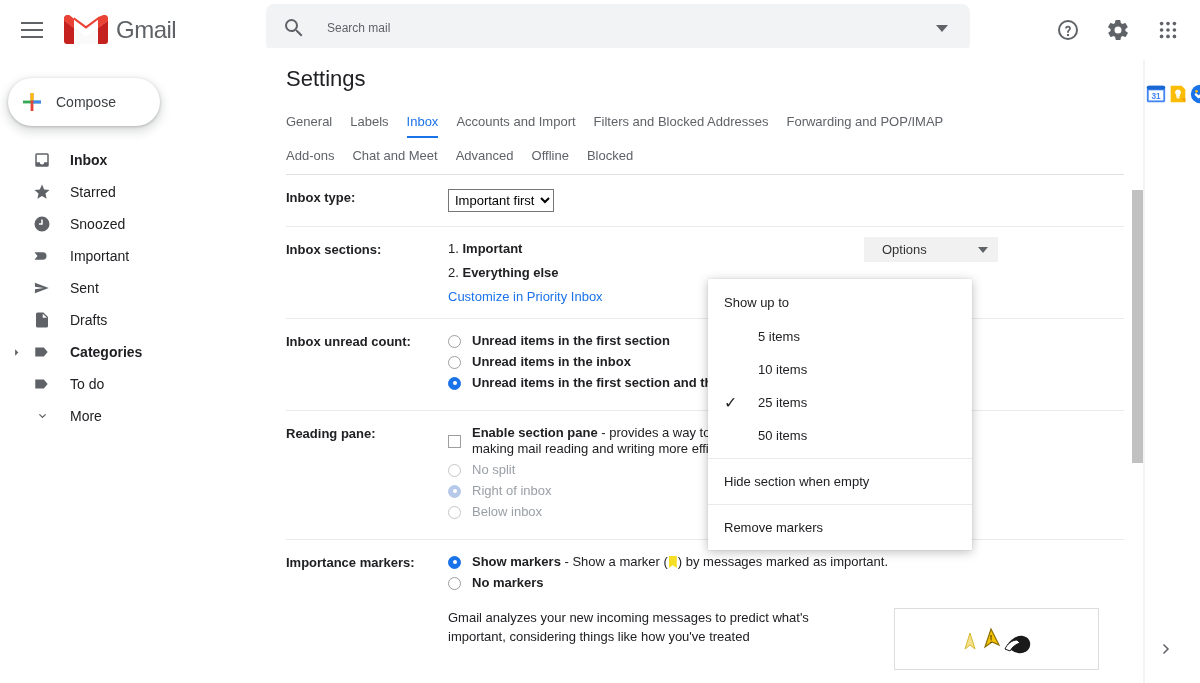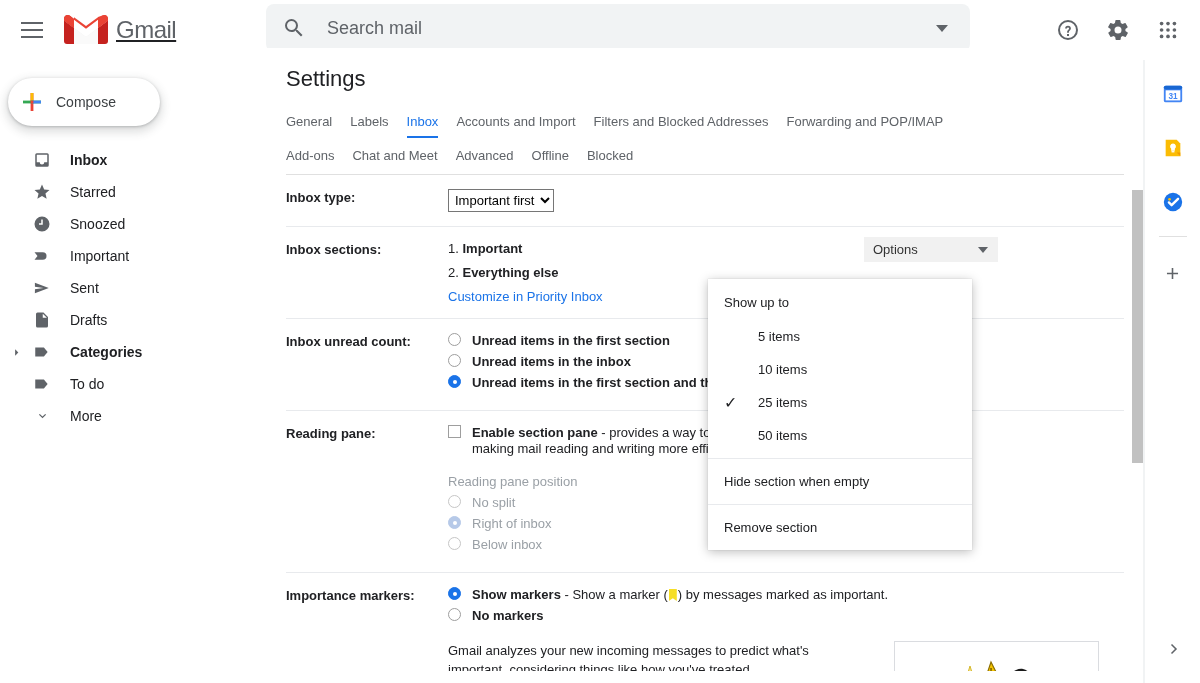--- a/index.html
+++ b/index.html
@@ -7,21 +7,21 @@
     width: 1200px; height: 683px;
     font-family: "Liberation Sans", sans-serif;
     background: #fff;
     overflow: hidden;
     color: #202124;
   }
 
   
   .topbar {
     position: absolute; top: 0; left: 0; width: 1200px; height: 60px;
-    display: flex; align-items: center; background: #fff; text-decoration: underline;
+    display: flex; align-items: center; background: #fff;
   }
   .hamburger {
     width: 48px; height: 48px; margin-left: 8px;
     display: flex; flex-direction: column; justify-content: center;
     align-items: center; gap: 5px; cursor: pointer; border-radius: 50%;
   }
   .hamburger span { display:block; width: 22px; height: 2px; background: #5f6368; }
   .brand { display: flex; align-items: center; margin-left: 8px; cursor: pointer; }
   .gmail-m { width: 44px; height: 33px; }
   .brand-text {
@@ -30,21 +30,21 @@
   }
   .searchwrap {
     position: absolute; left: 266px; top: 4px;
     width: 704px; height: 48px;
     background: #f1f3f4; border-radius: 8px;
     display: flex; align-items: center;
   }
   .search-icon { margin-left: 16px; width: 24px; height: 24px; flex: none; }
   .search-input {
     flex: 1; border: none; outline: none; background: transparent;
-    font-size: 18px; color: #202124; margin-left: 21px;
+    font-size: 12px; color: #202124; margin-left: 21px;
     font-family: "Liberation Sans", sans-serif;
   }
   .search-input::placeholder { color: #5f6368; }
   .search-caret {
     width: 0; height: 0; margin-right: 22px;
     border-left: 6px solid transparent; border-right: 6px solid transparent;
     border-top: 7px solid #5f6368; cursor: pointer;
   }
   .topicons {
     position: absolute; right: 8px; top: 6px;
@@ -113,21 +113,21 @@
   .sections-list { font-size: 13px; }
   .section-line { margin-bottom: 9px; font-weight: bold; color: #202124; }
   .section-line .num { font-weight: normal; }
   .link-blue { color: #1a73e8; text-decoration: none; cursor: pointer; font-weight: normal; }
 
   .options-btn {
     position: absolute; left: 416px; top: -4px;
     width: 134px; height: 25px; background: #f1f1f1;
     display: flex; align-items: center; cursor: pointer; font-size: 13px; color: #333;
   }
-  .options-btn .ob-label { margin-left: 9px; }
+  .options-btn .ob-label { margin-left: 18px; }
   .options-btn .ob-caret {
     position: absolute; right: 10px;
     width: 0; height: 0;
     border-left: 5px solid transparent; border-right: 5px solid transparent;
     border-top: 6px solid #5f6368;
   }
 
   
   .dropdown {
     position: absolute; left: 708px; top: 279px; width: 264px;
@@ -155,21 +155,21 @@
     width: 4px; height: 4px; border-radius: 50%; background: #fff;
   }
   .radio.disabled { border-color: #c6c6c6; }
   .radio.disabled.checked { background: #b6c9e8; border-color: #b6c9e8; }
 
   .checkbox {
     width: 13px; height: 13px; border: 1px solid #9e9e9e;
     background: #fff; display: inline-block; flex: none;
   }
 
-  .optline { display: flex; align-items: flex-start; margin-bottom: 5px; }
+  .optline { display: flex; align-items: center; margin-bottom: 5px; }
   .optline .lbl { margin-left: 11px; font-weight: bold; line-height: 16px; }
   .optline .lbl .norm { font-weight: normal; }
   .muted { color: #9aa0a6; }
   .sub-head { margin: 17px 0 6px 0; font-size: 13px; }
 
   .marker-chip {
     display: inline-block; width: 8px; height: 12px;
     background: #f5d800; vertical-align: -2px; margin: 0 1px;
     clip-path: polygon(0 0, 100% 0, 100% 100%, 50% 78%, 0 100%);
     opacity: .85;
@@ -180,21 +180,21 @@
   .importance-img {
     margin-left: 26px; width: 205px; height: 62px;
     border: 1px solid #dadce0; background: #fff;
     display: flex; align-items: center; justify-content: center; overflow: hidden;
   }
 
   
   .rightpanel {
     position: absolute; top: 60px; right: 0; width: 56px; height: 623px;
     background: #fff; border-left: 1px solid #f1f3f4;
-    display: flex; flex-direction: column; align-items: center; text-decoration: underline;
+    display: flex; flex-direction: row; align-items: flex-start; text-decoration: underline;
   }
   .rp-icon { width: 40px; height: 40px; margin-top: 14px; display:flex; align-items:center; justify-content:center; cursor: pointer; border-radius: 50%; }
   .rp-sep { width: 28px; height: 1px; background: #e0e0e0; margin: 14px 0 2px 0; }
   .rp-expand { position: absolute; bottom: 14px; width: 40px; height: 40px; display:flex; align-items:center; justify-content:center; cursor:pointer; }
 
   
   .scrollbar {
     position: absolute; top: 190px; left: 1132px;
     width: 11px; height: 475px; background: transparent; z-index: 30;
   }
@@ -456,21 +456,20 @@
       <div class="slabel">Reading pane:</div>
       <div class="scontent">
         <div class="optline">
           <span class="checkbox"></span>
           <span class="lbl">
             <span>Enable section pane</span><span class="norm"> - provides a way to read and reply to conversations,</span><br>
             <span class="norm">making mail reading and writing more efficient.</span>
           </span>
         </div>
 
-        <div class="sub-head muted">Reading pane position</div>
 
         <div class="optline">
           <span class="radio disabled"></span>
           <span class="lbl muted" style="font-weight:normal">No split</span>
         </div>
         <div class="optline">
           <span class="radio disabled checked"></span>
           <span class="lbl muted" style="font-weight:normal">Right of inbox</span>
         </div>
         <div class="optline">
@@ -528,21 +527,21 @@
     <span>25 items</span>
   </div>
   <div class="dd-item">
     <span class="dd-check"></span>
     <span>50 items</span>
   </div>
 
   <div class="dd-sep"></div>
   <div class="dd-item dd-plain">Hide section when empty</div>
   <div class="dd-sep"></div>
-  <div class="dd-item dd-plain">Remove section</div>
+  <div class="dd-item dd-plain">Remove markers</div>
 </div>
 
 <div class="scrollbar">
   <div class="scrollthumb"></div>
 </div>
 <div class="divider-left"></div>
 
 <div class="rightpanel">
   <div class="rp-icon">
     <svg viewBox="0 0 24 24" width="22" height="22">

